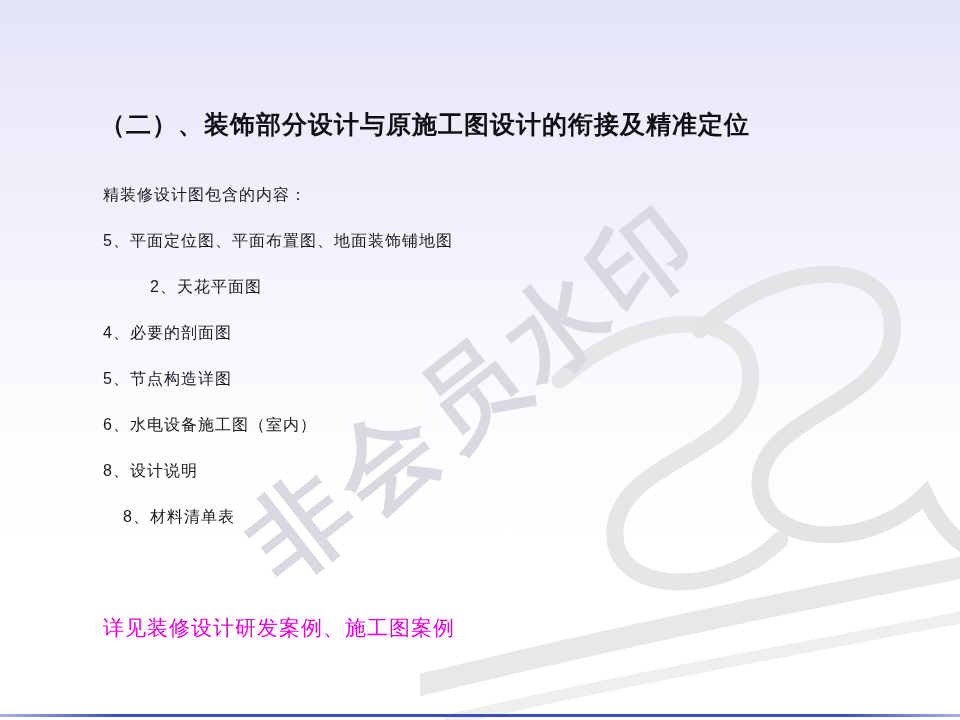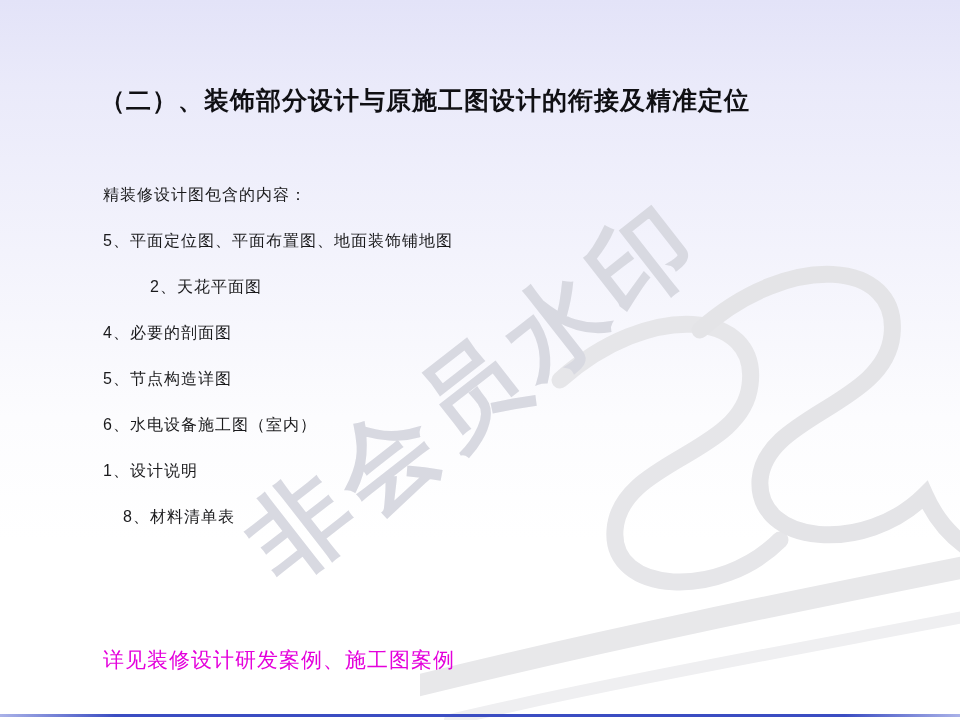--- a/index.html
+++ b/index.html
@@ -47,30 +47,30 @@
     <path d="M 140 170 C 230 90 340 100 330 175 C 322 245 200 250 195 320 C 190 385 300 390 360 330" stroke="#e6e6e9" stroke-width="17" stroke-linecap="round"></path>
     <path d="M 280 120 C 370 40 480 50 472 125 C 465 195 345 205 340 270 C 336 335 445 345 505 285 C 525 330 560 350 600 360" stroke="#e4e4e7" stroke-width="17" stroke-linecap="round"></path>
     <path d="M -20 480 C 180 430 380 390 580 350" stroke="#e8e8ea" stroke-width="22" stroke-linecap="round"></path>
     <path d="M 30 510 C 200 470 400 435 580 400" stroke="#efeff1" stroke-width="12" stroke-linecap="round"></path>
   </svg>
 
   <div class="watermark" style="color: rgb(216, 217, 225);">非会员水印</div>
 
   <div class="content">
 
-    <h1 class="title" style="color: rgb(16, 16, 20);">（二）、装饰部分设计与原施工图设计的衔接及精准定位</h1>
+    <h1 class="title" style="color: rgb(16, 16, 20); margin-top: 24px;">（二）、装饰部分设计与原施工图设计的衔接及精准定位</h1>
 
     <div class="body-block">
       <div class="line" style="color: rgb(26, 26, 28);">精装修设计图包含的内容：</div>
       <div class="line" style="color: rgb(26, 26, 28);">5、平面定位图、平面布置图、地面装饰铺地图</div>
       <div class="line" style="color: rgb(26, 26, 28); margin-left: 47px;">2、天花平面图</div>
       <div class="line" style="color: rgb(26, 26, 28);">4、必要的剖面图</div>
       <div class="line" style="color: rgb(26, 26, 28);">5、节点构造详图</div>
       <div class="line" style="color: rgb(26, 26, 28);">6、水电设备施工图（室内）</div>
-      <div class="line" style="color: rgb(26, 26, 28);">1、设计说明</div>
+      <div class="line" style="color: rgb(26, 26, 28);">8、设计说明</div>
       <div class="line" style="color: rgb(26, 26, 28); margin-left: 20px;">8、材料清单表</div>
     </div>
 
-    <div class="footnote" style="color: rgb(228, 0, 220); margin-top: 32px;">详见装修设计研发案例、施工图案例</div>
+    <div class="footnote" style="color: rgb(228, 0, 220);">详见装修设计研发案例、施工图案例</div>
   </div>
 
   <div class="footer-line"></div>
 </div>
 
 </body></html>

